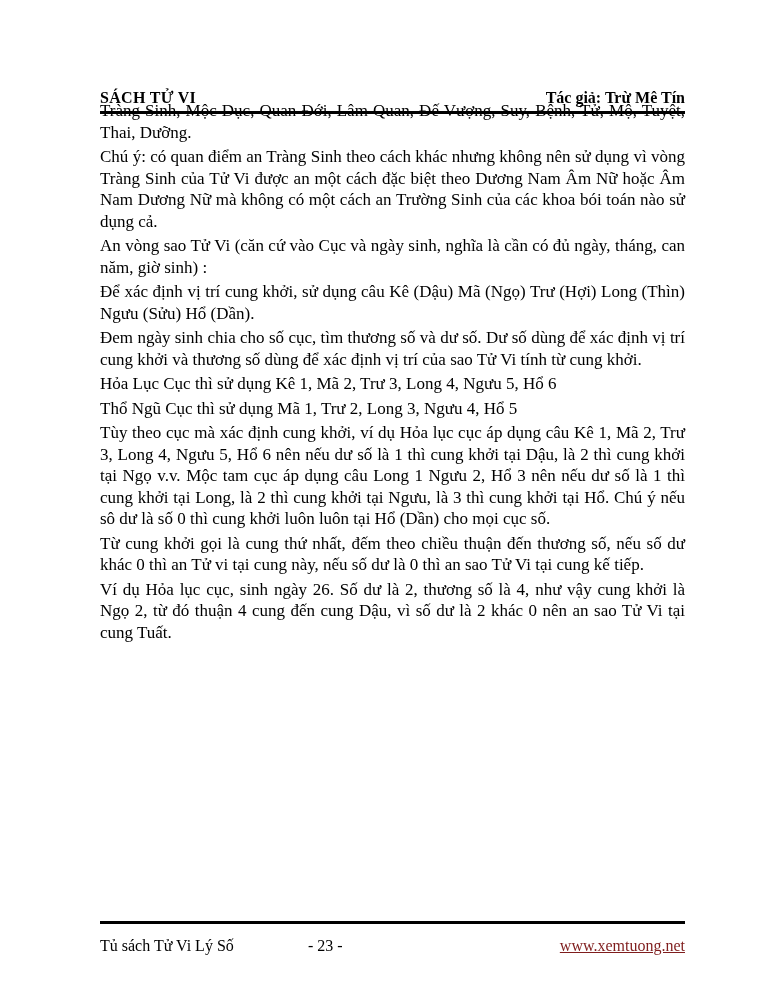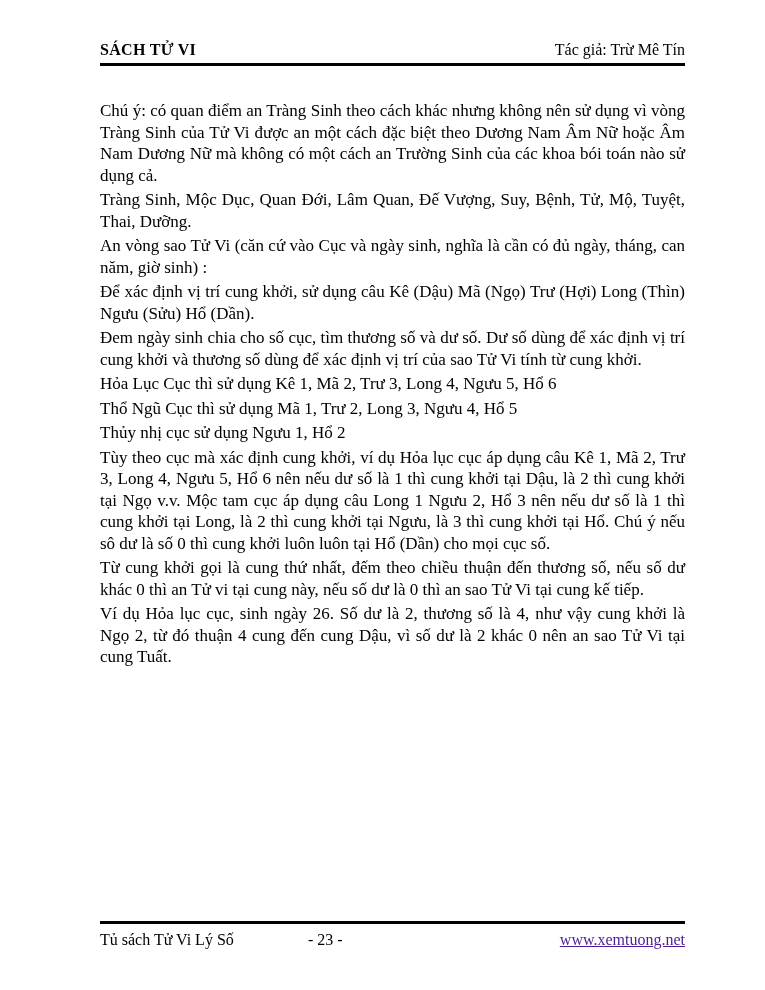--- a/index.html
+++ b/index.html
@@ -22,77 +22,76 @@
     right: 80px;
     display: flex;
     justify-content: space-between;
     align-items: flex-end;
     border-bottom: 3px solid #000000;
     padding-bottom: 4px;
     font-size: 16px;
     line-height: 19px;
   }
   .header .book-title { font-weight: bold; letter-spacing: 0.3px; }
-  .header .author { font-weight: normal; }
+  .header .author { font-weight: bold; margin-top: 48px; }
   
   .main {
     position: absolute;
     top: 100px;
     left: 100px;
     right: 80px;
     font-size: 17px;
     line-height: 21.5px;
     text-align: justify;
   }
   .main p { margin: 0 0 3px 0; }
   .main p.gap-before { }
   
   .footer {
     position: absolute;
     top: 921px;
     left: 100px;
     right: 80px;
     border-top: 3px solid #000000;
-    padding-top: 6px;
+    padding-top: 12px;
     font-size: 16px;
     line-height: 19px;
   }
   .footer-inner { position: relative; display: flex; justify-content: space-between; }
   .footer .page-number {
     position: absolute;
     left: 208px;
     top: 0;
     text-align: center;
   }
   .footer a.site-link {
-    color: #4c1d95;
+    color: #7f1d1d;
     text-decoration: underline;
     cursor: pointer;
   }
 </style>
 </head>
 <body>
 
 <div class="page">
 
   <div class="header">
     <span class="book-title">SÁCH TỬ VI</span>
     <span class="author">Tác giả: Trừ Mê Tín</span>
   </div>
 
   <div class="main">
 
-  <p>Chú ý: có quan điểm an Tràng Sinh theo cách khác nhưng không nên sử dụng vì vòng Tràng Sinh của Tử Vi được an một cách đặc biệt theo Dương Nam Âm Nữ hoặc Âm Nam Dương Nữ mà không có một cách an Trường Sinh của các khoa bói toán nào sử dụng cả.</p>
-      <p>Tràng Sinh, Mộc Dục, Quan Đới, Lâm Quan, Đế Vượng, Suy, Bệnh, Tử, Mộ, Tuyệt, Thai, Dưỡng.</p>
+  <p>Tràng Sinh, Mộc Dục, Quan Đới, Lâm Quan, Đế Vượng, Suy, Bệnh, Tử, Mộ, Tuyệt, Thai, Dưỡng.</p>
+      <p>Chú ý: có quan điểm an Tràng Sinh theo cách khác nhưng không nên sử dụng vì vòng Tràng Sinh của Tử Vi được an một cách đặc biệt theo Dương Nam Âm Nữ hoặc Âm Nam Dương Nữ mà không có một cách an Trường Sinh của các khoa bói toán nào sử dụng cả.</p>
       <p class="gap-before">An vòng sao Tử Vi (căn cứ vào Cục và ngày sinh, nghĩa là cần có đủ ngày, tháng, can năm, giờ sinh) :</p>
       <p>Để xác định vị trí cung khởi, sử dụng câu Kê (Dậu) Mã (Ngọ) Trư (Hợi) Long (Thìn) Ngưu (Sửu) Hổ (Dần).</p>
       <p>Đem ngày sinh chia cho số cục, tìm thương số và dư số. Dư số dùng để xác định vị trí cung khởi và thương số dùng để xác định vị trí của sao Tử Vi tính từ cung khởi.</p>
       <p>Hỏa Lục Cục thì sử dụng Kê 1, Mã 2, Trư 3, Long 4, Ngưu 5, Hổ 6</p>
       <p>Thổ Ngũ Cục thì sử dụng Mã 1, Trư 2, Long 3, Ngưu 4, Hổ 5</p>
-      <p>Thủy nhị cục sử dụng Ngưu 1, Hổ 2</p>
       <p>Tùy theo cục mà xác định cung khởi, ví dụ Hỏa lục cục áp dụng câu Kê 1, Mã 2, Trư 3, Long 4, Ngưu 5, Hổ 6 nên nếu dư số là 1 thì cung khởi tại Dậu, là 2 thì cung khởi tại Ngọ v.v. Mộc tam cục áp dụng câu Long 1 Ngưu 2, Hổ 3 nên nếu dư số là 1 thì cung khởi tại Long, là 2 thì cung khởi tại Ngưu, là 3 thì cung khởi tại Hổ. Chú ý nếu sô dư là số 0 thì cung khởi luôn luôn tại Hổ (Dần) cho mọi cục số.</p>
       <p>Từ cung khởi gọi là cung thứ nhất, đếm theo chiều thuận đến thương số, nếu số dư khác 0 thì an Tử vi tại cung này, nếu số dư là 0 thì an sao Tử Vi tại cung kế tiếp.</p>
       <p>Ví dụ Hỏa lục cục, sinh ngày 26. Số dư là 2, thương số là 4, như vậy cung khởi là Ngọ 2, từ đó thuận 4 cung đến cung Dậu, vì số dư là 2 khác 0 nên an sao Tử Vi tại cung Tuất.</p>
     </div>
 
   <div class="footer">
     <div class="footer-inner">
       <span class="series">Tủ sách Tử Vi Lý Số</span>
       <span class="page-number">- 23 -</span>
       <a class="site-link">www.xemtuong.net</a>

